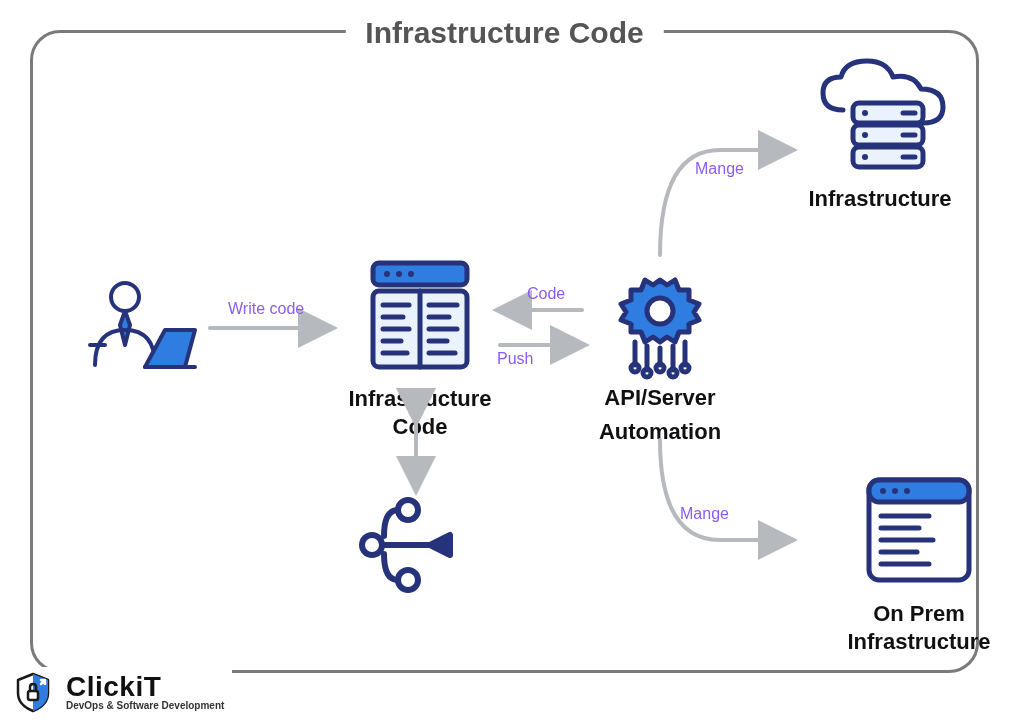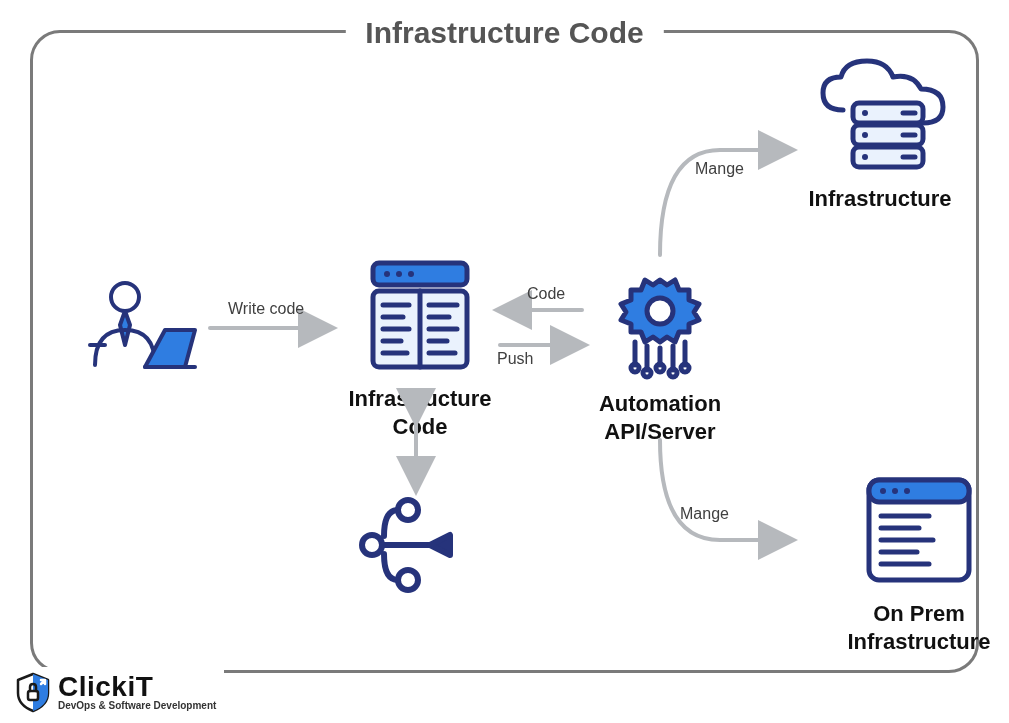--- a/index.html
+++ b/index.html
@@ -39,30 +39,30 @@
   }
   .node-label {
     font-weight: 700;
     color: #111;
     font-size: 22px;
     line-height: 1.25;
     margin-top: 6px;
   }
   .edge-label {
     position: absolute;
-    color: #404040;
+    color: #8b5cf6;
     font-size: 16px;
   }
   .logo {
     position: absolute;
     left: 10px;
     bottom: 6px;
     display: flex;
     align-items: center;
-    gap: 6px;
+    gap: 14px;
     background: #fff;
     padding: 4px 8px 4px 4px;
   }
   .logo-text {
     display: flex;
     flex-direction: column;
     line-height: 1;
   }
   .logo-main {
     font-weight: 800;
@@ -133,22 +133,22 @@
       <line x1="55" y1="78" x2="55" y2="95"></line>
       <line x1="68" y1="76" x2="68" y2="100"></line>
       <line x1="80" y1="72" x2="80" y2="95"></line>
       <circle cx="30" cy="98" r="4"></circle>
       <circle cx="42" cy="103" r="4"></circle>
       <circle cx="55" cy="98" r="4"></circle>
       <circle cx="68" cy="103" r="4"></circle>
       <circle cx="80" cy="98" r="4"></circle>
     </g>
   </svg>
+  <div class="node-label" style="margin-top:0;">API/Server</div>
   <div class="node-label">Automation</div>
-  <div class="node-label" style="margin-top:0;">API/Server</div>
 </div>
 
 <div class="node" style="left:790px; top:55px; width:180px;">
   <svg style="position:relative;" width="150" height="120" viewBox="0 0 150 120">
     <g stroke="#26337b" stroke-width="5" fill="none" stroke-linecap="round" stroke-linejoin="round">
       <path d="M38 55 Q18 55 18 38 Q18 22 36 22 Q40 6 62 6 Q82 6 88 22 Q108 18 116 34 Q138 34 138 52 Q138 68 118 68"></path>
       <rect x="48" y="48" width="70" height="20" rx="6" fill="#eaf2fd"></rect>
       <rect x="48" y="70" width="70" height="20" rx="6" fill="#eaf2fd"></rect>
       <rect x="48" y="92" width="70" height="20" rx="6" fill="#eaf2fd"></rect>
       <circle cx="60" cy="58" r="3" fill="#26337b" stroke="none"></circle>

